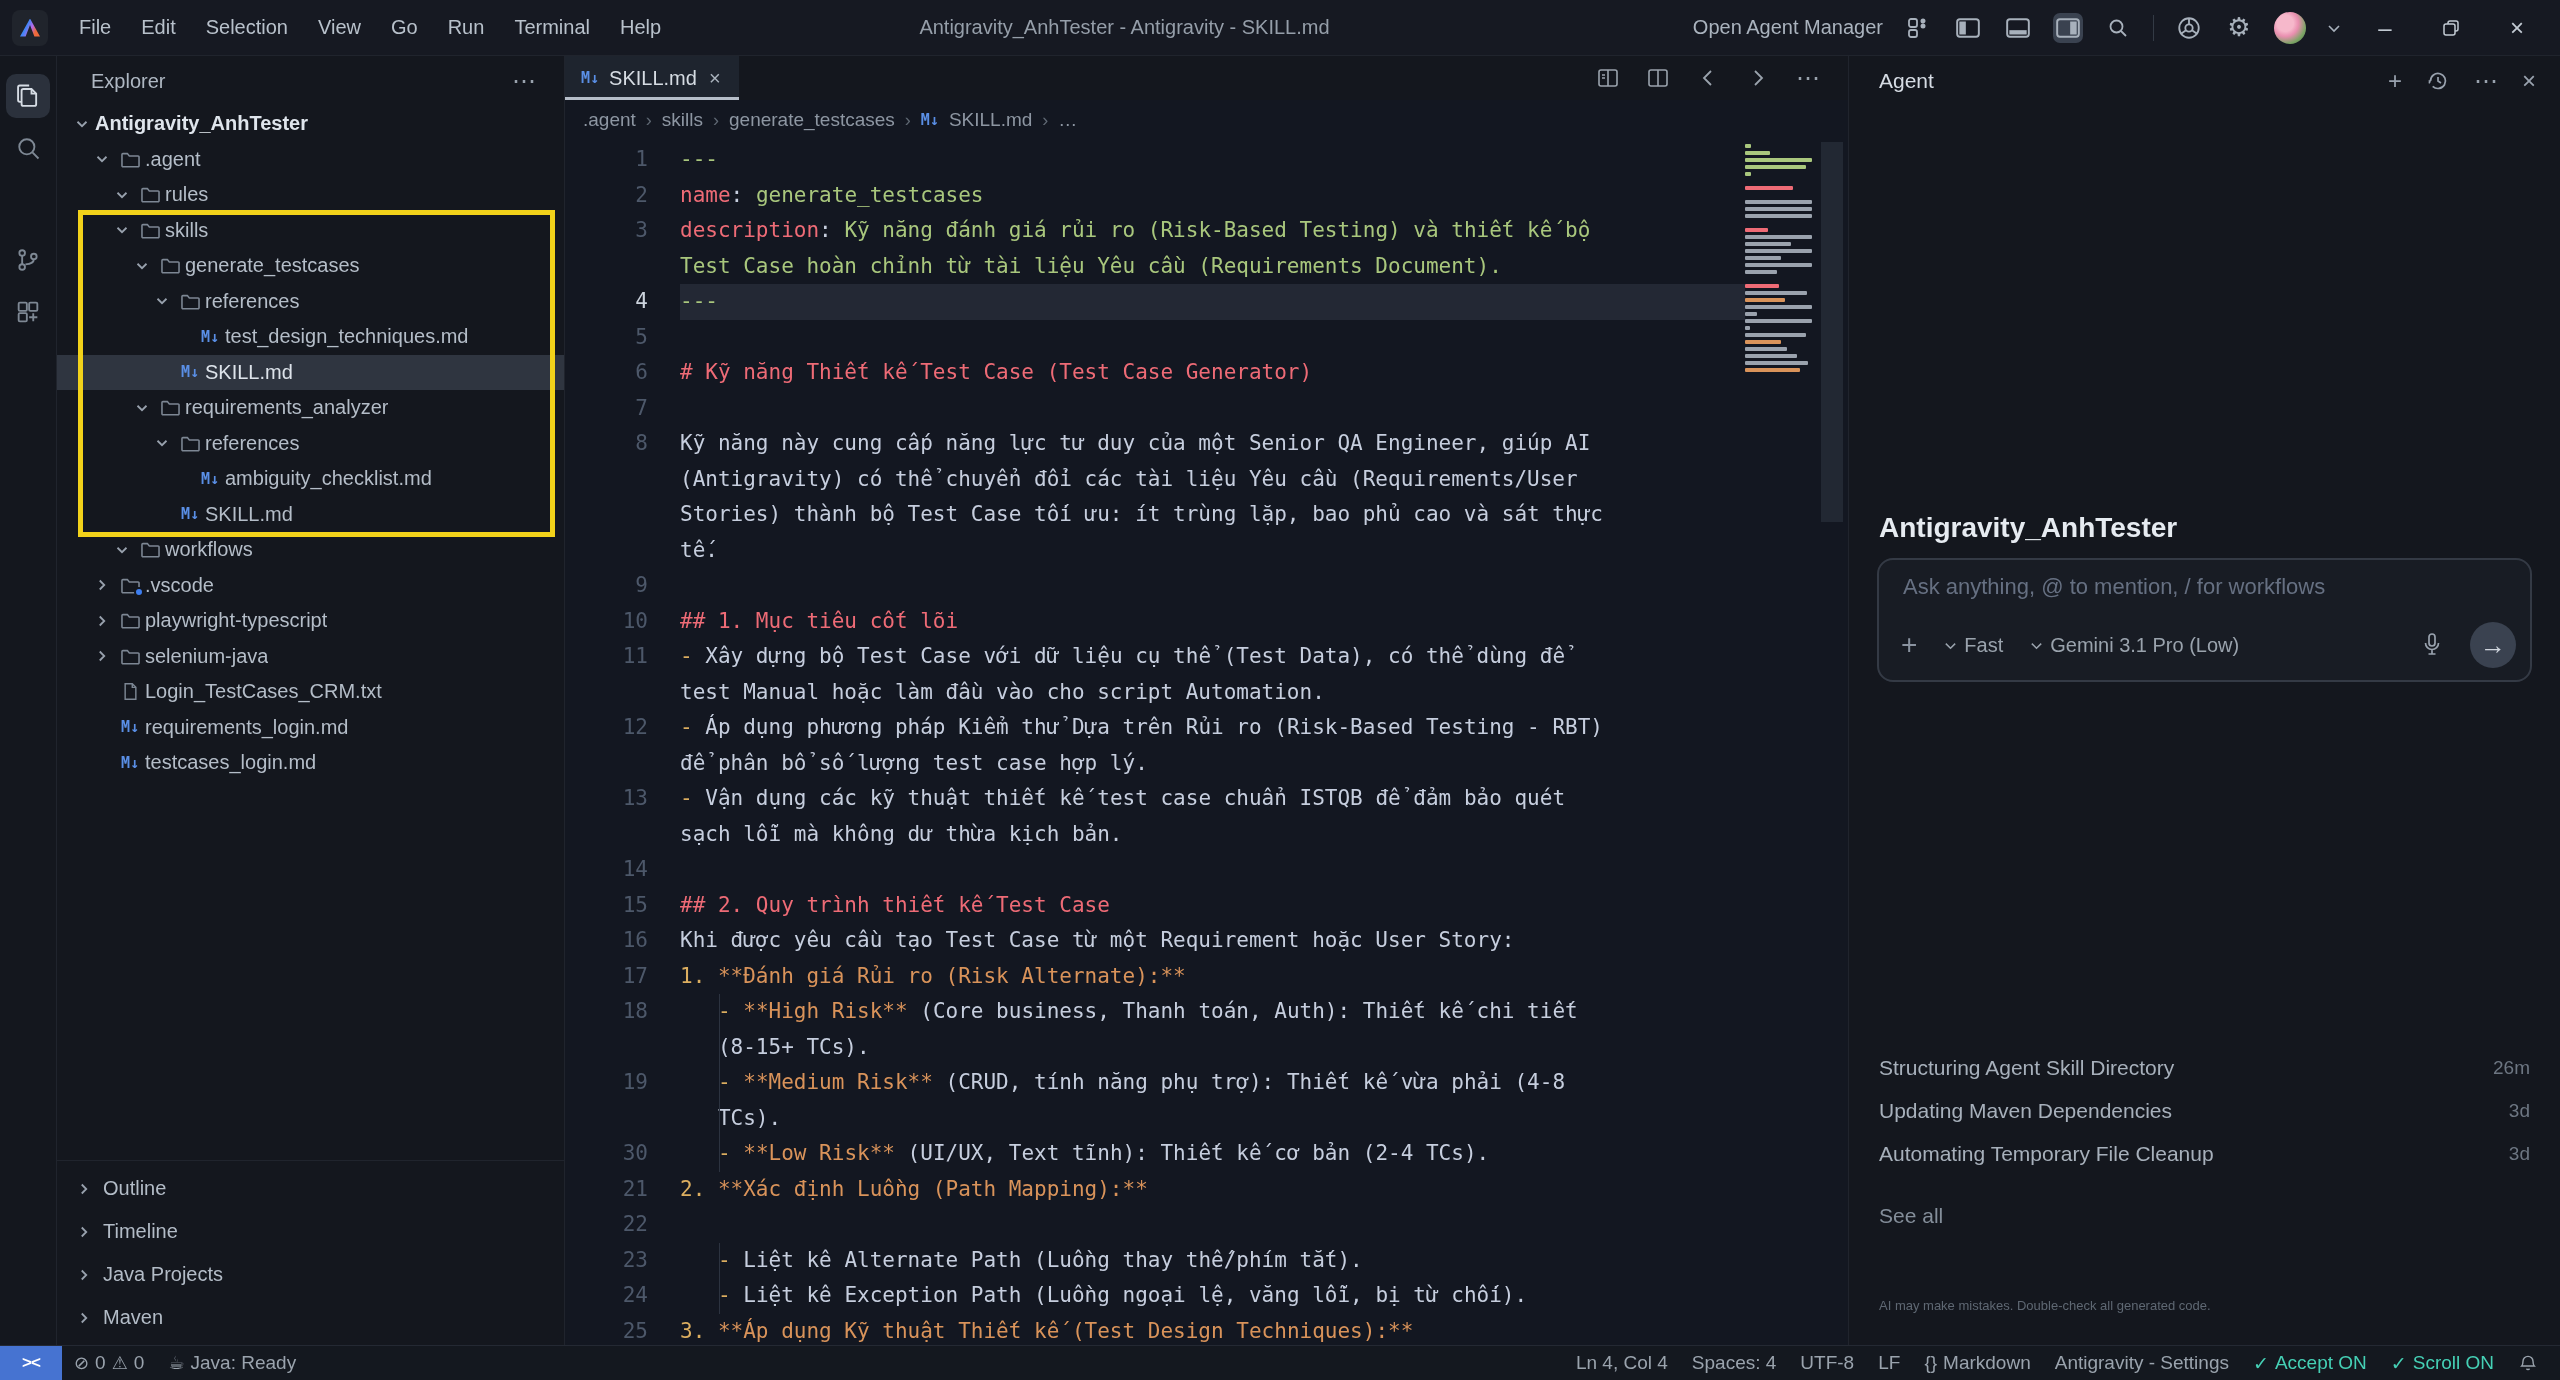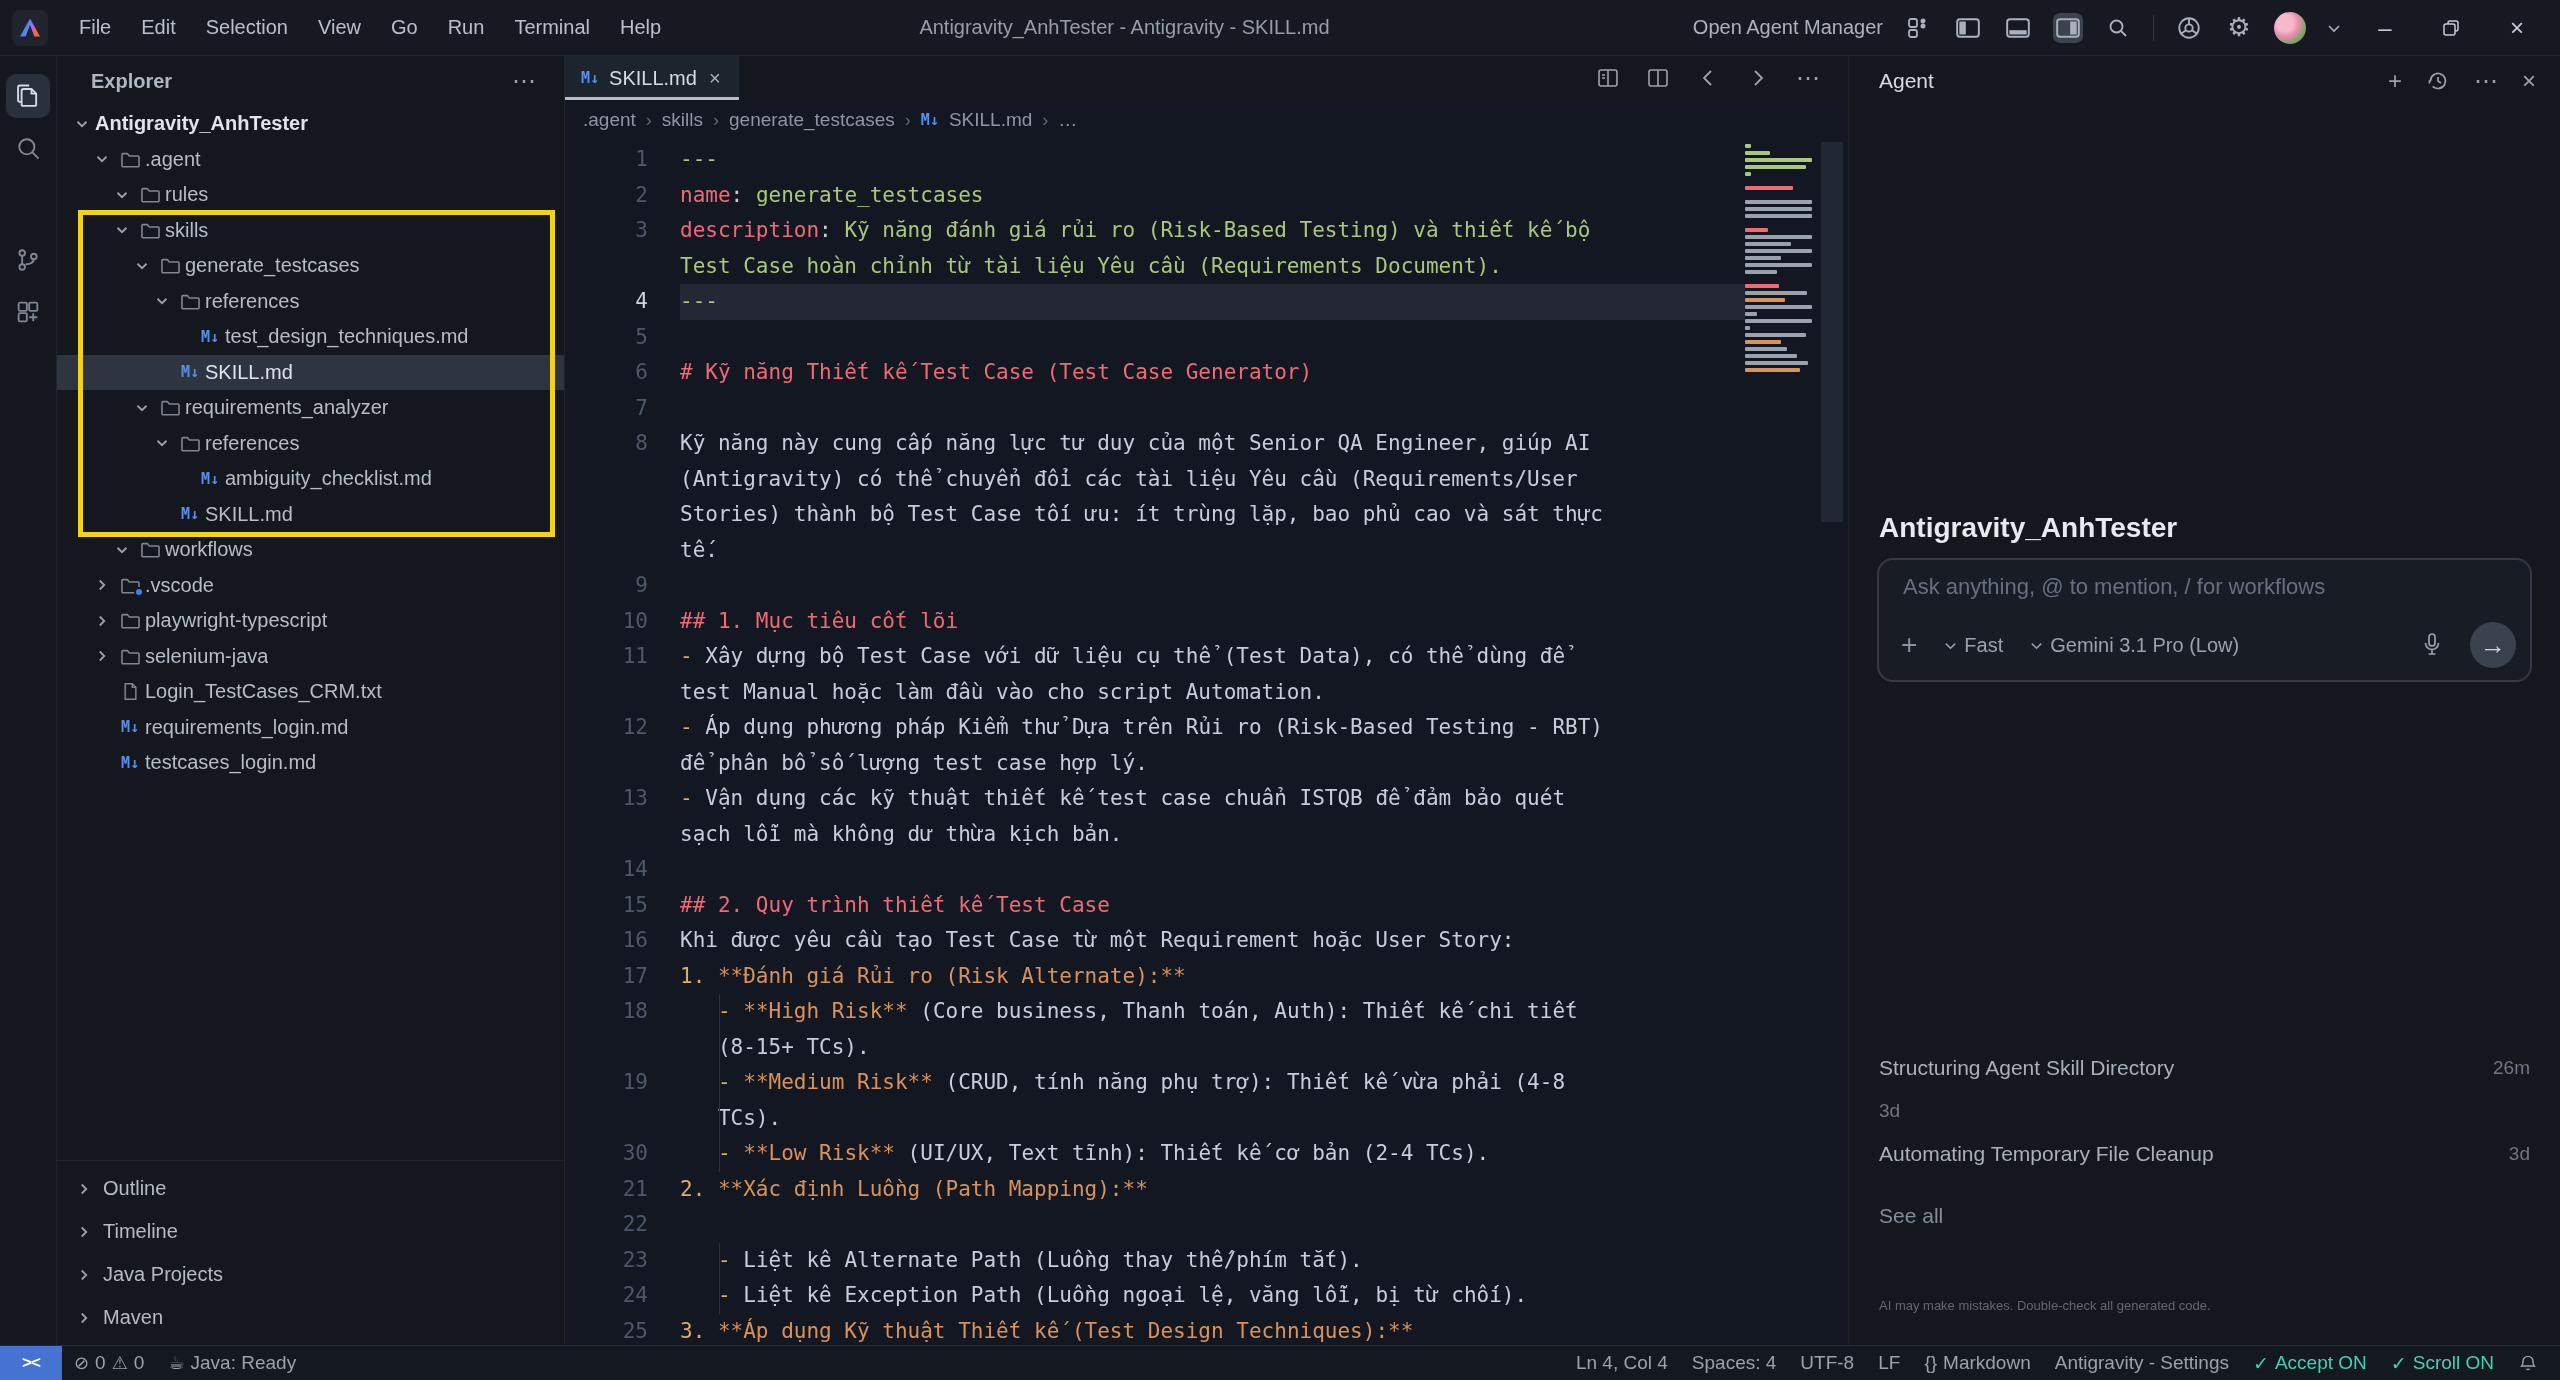--- a/index.html
+++ b/index.html
@@ -31,21 +31,21 @@
 
   
   .main { display:flex; height:1289px; }
   .activitybar { width:57px; background:#14171e; border-right:1px solid #20242d; display:flex; flex-direction:column; align-items:center; padding-top:18px; gap:8px; }
   .act-icon { width:44px; height:44px; display:flex; align-items:center; justify-content:center; color:#7e8894; }
   .act-icon.active { background:#2b313c; border-radius:10px; color:#d6dce4; }
   .act-gap { height:52px; }
 
   .sidebar { width:508px; background:#14171e; border-right:1px solid #20242d; position:relative; }
   .sb-header { height:50px; display:flex; align-items:center; padding:0 26px 0 34px; }
-  .sb-title { font-size:20px; font-weight:bold; color:#aeb7c2; flex:1; }
+  .sb-title { font-size:20px; font-weight:normal; color:#aeb7c2; flex:1; }
   .sb-more { color:#9aa3ae; font-size:24px; letter-spacing:2px; }
   .tree { }
   .tree-row { height:35.5px; display:flex; align-items:center; font-size:20px; color:#b4bdc8; cursor:default; }
   .tree-row.selected { background:#2f3540; color:#dde3ea; }
   .tw { width:26px; display:flex; justify-content:center; color:#98a1ad; flex:none; }
   .ti { width:30px; display:flex; justify-content:center; color:#7d8794; flex:none; position:relative; }
   .tree-label { white-space:nowrap; overflow:hidden; }
   .tree-row.root .tree-label { font-weight:bold; color:#dfe5ec; }
   .mdglyph { color:#5a8fe6; font-weight:bold; font-size:15px; font-family:"DejaVu Sans Mono",monospace; }
   .dot-badge { position:absolute; right:1px; bottom:-1px; width:10px; height:10px; border-radius:50%; background:#3d7ef0; border:2px solid #14171e; }
@@ -748,20 +748,21 @@
         </span>
         <span class="send-btn">→</span>
       </div>
     </div>
     <div class="ag-convs">
         <div class="conv-row">
           <span class="conv-title">Structuring Agent Skill Directory</span>
           <span class="conv-time">26m</span>
         </div>
         <div class="conv-row">
+          <span class="conv-title">Updating Maven Dependencies</span>
           <span class="conv-time">3d</span>
         </div>
         <div class="conv-row">
           <span class="conv-title">Automating Temporary File Cleanup</span>
           <span class="conv-time">3d</span>
         </div>
       </div>
     <div class="see-all">See all</div>
     <div class="ag-footer">AI may make mistakes. Double-check all generated code.</div>
   </div>

